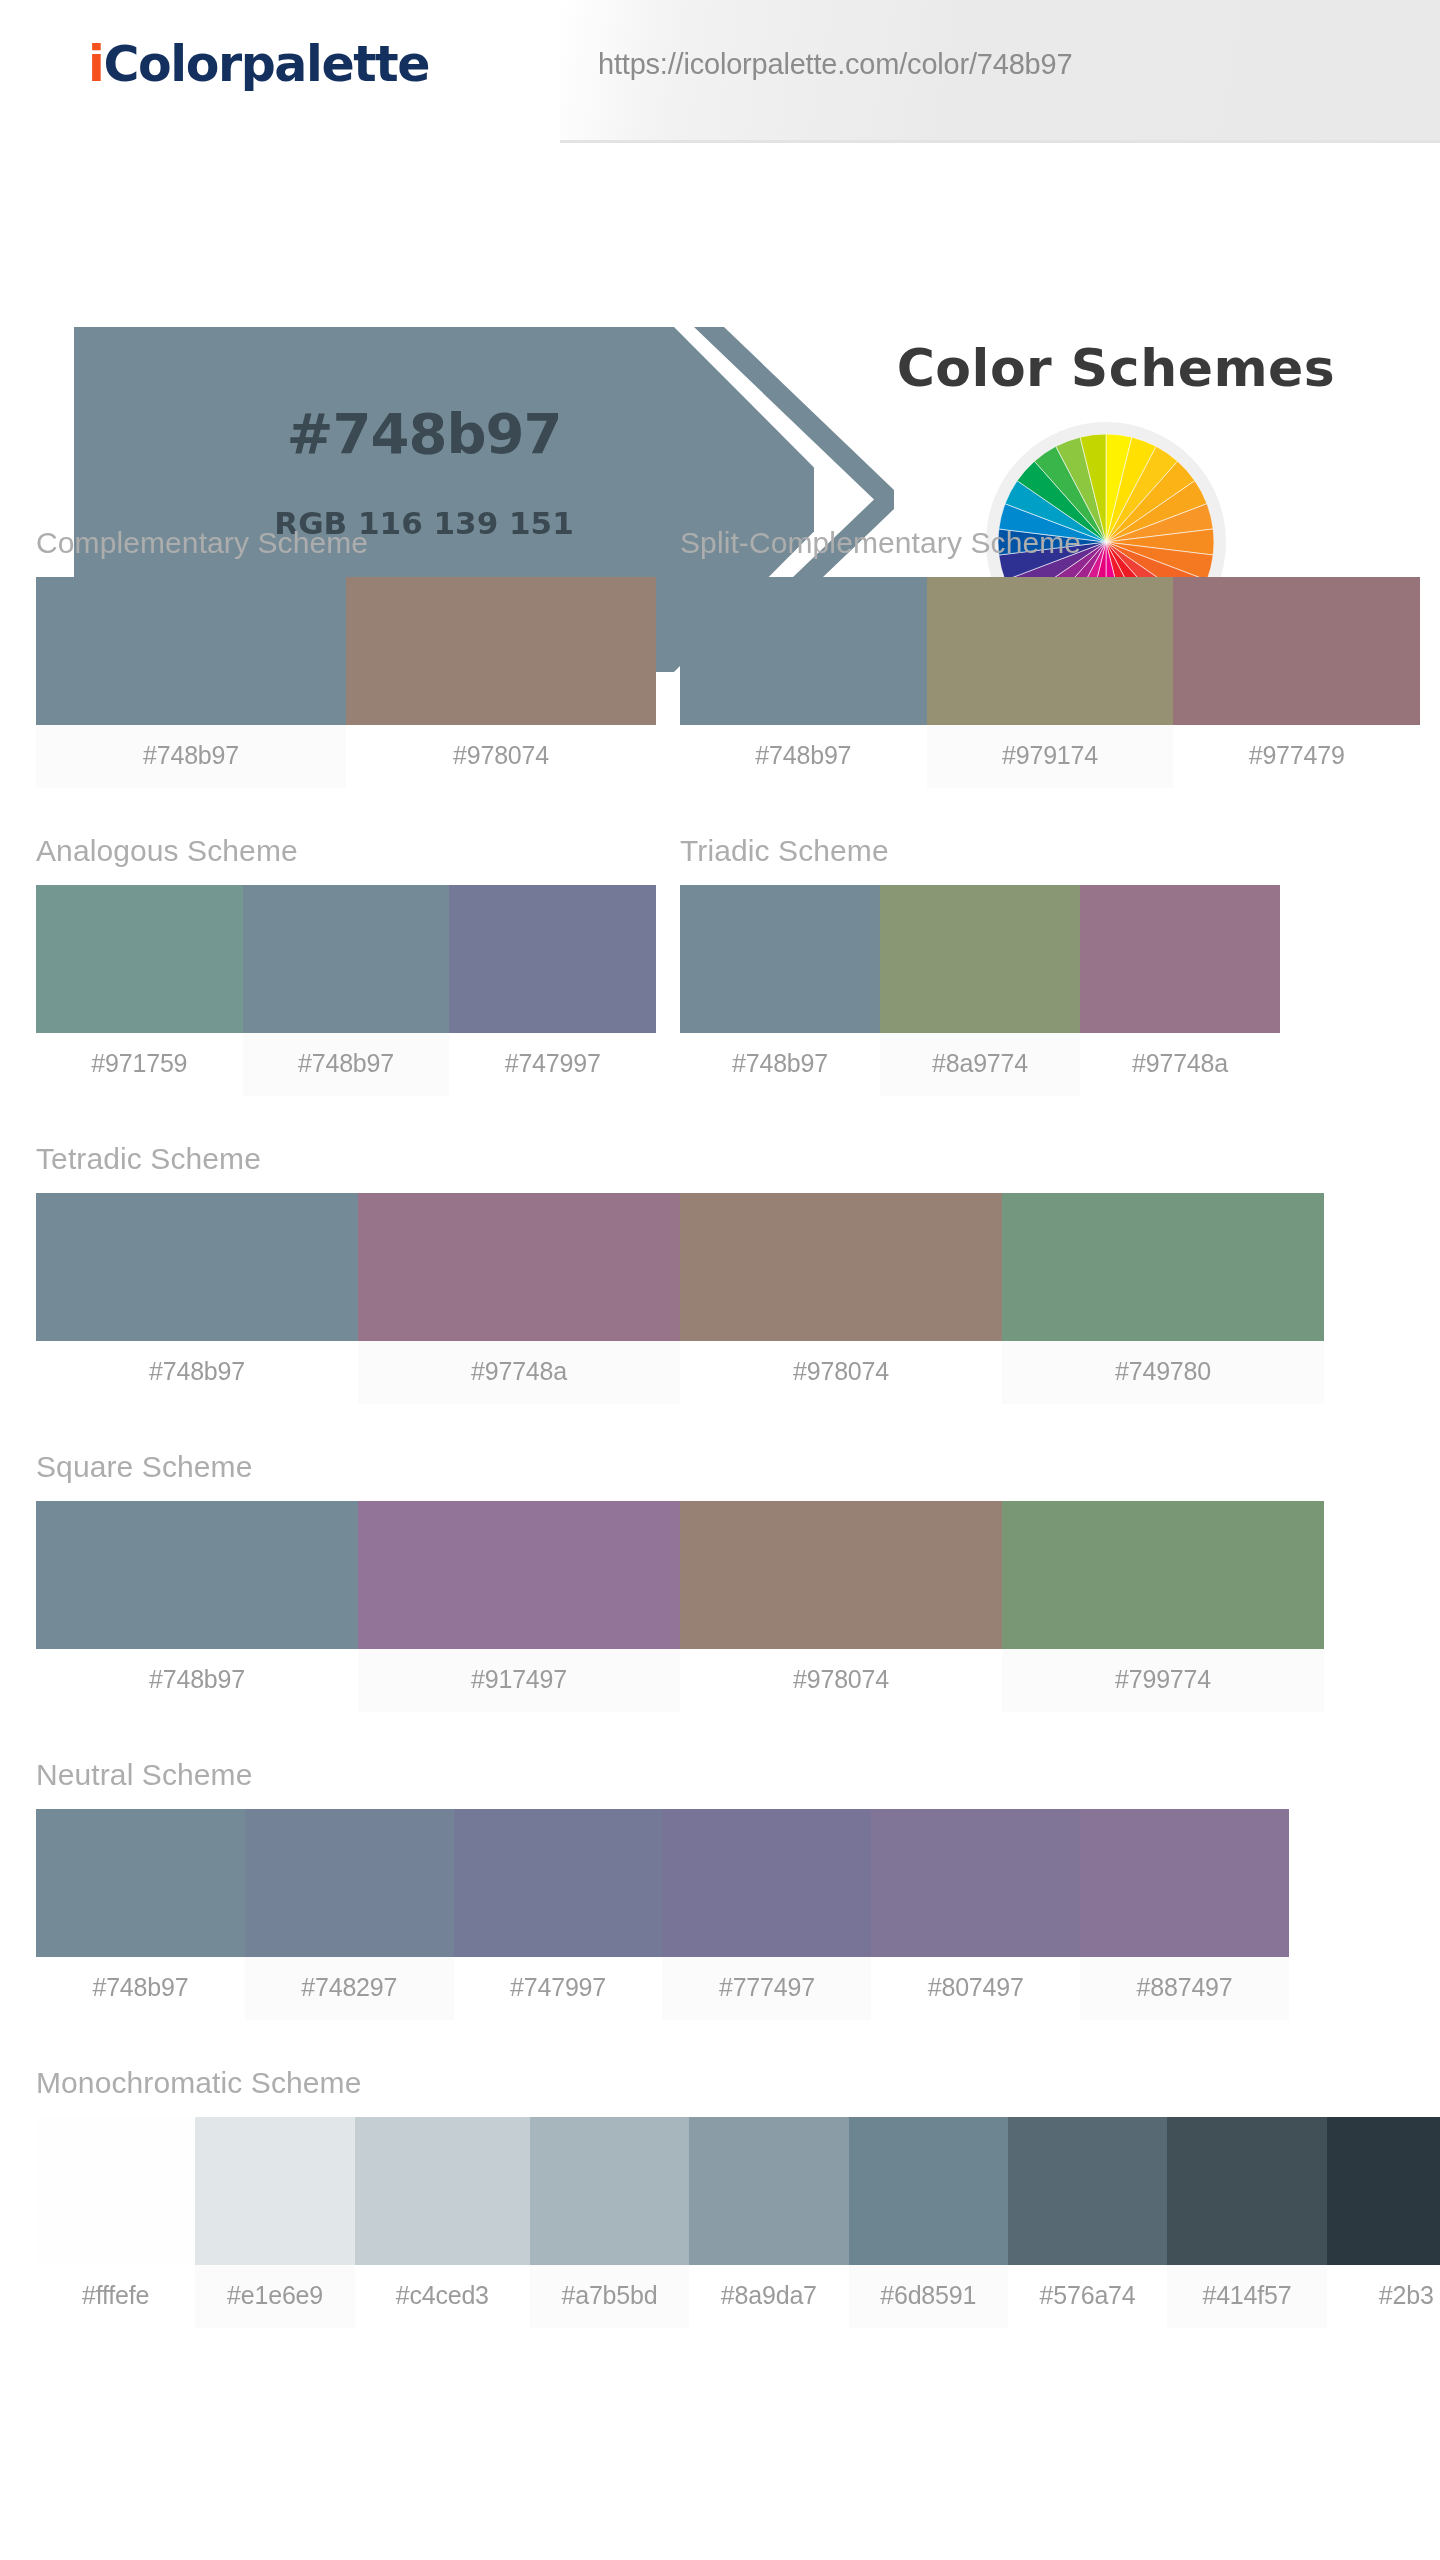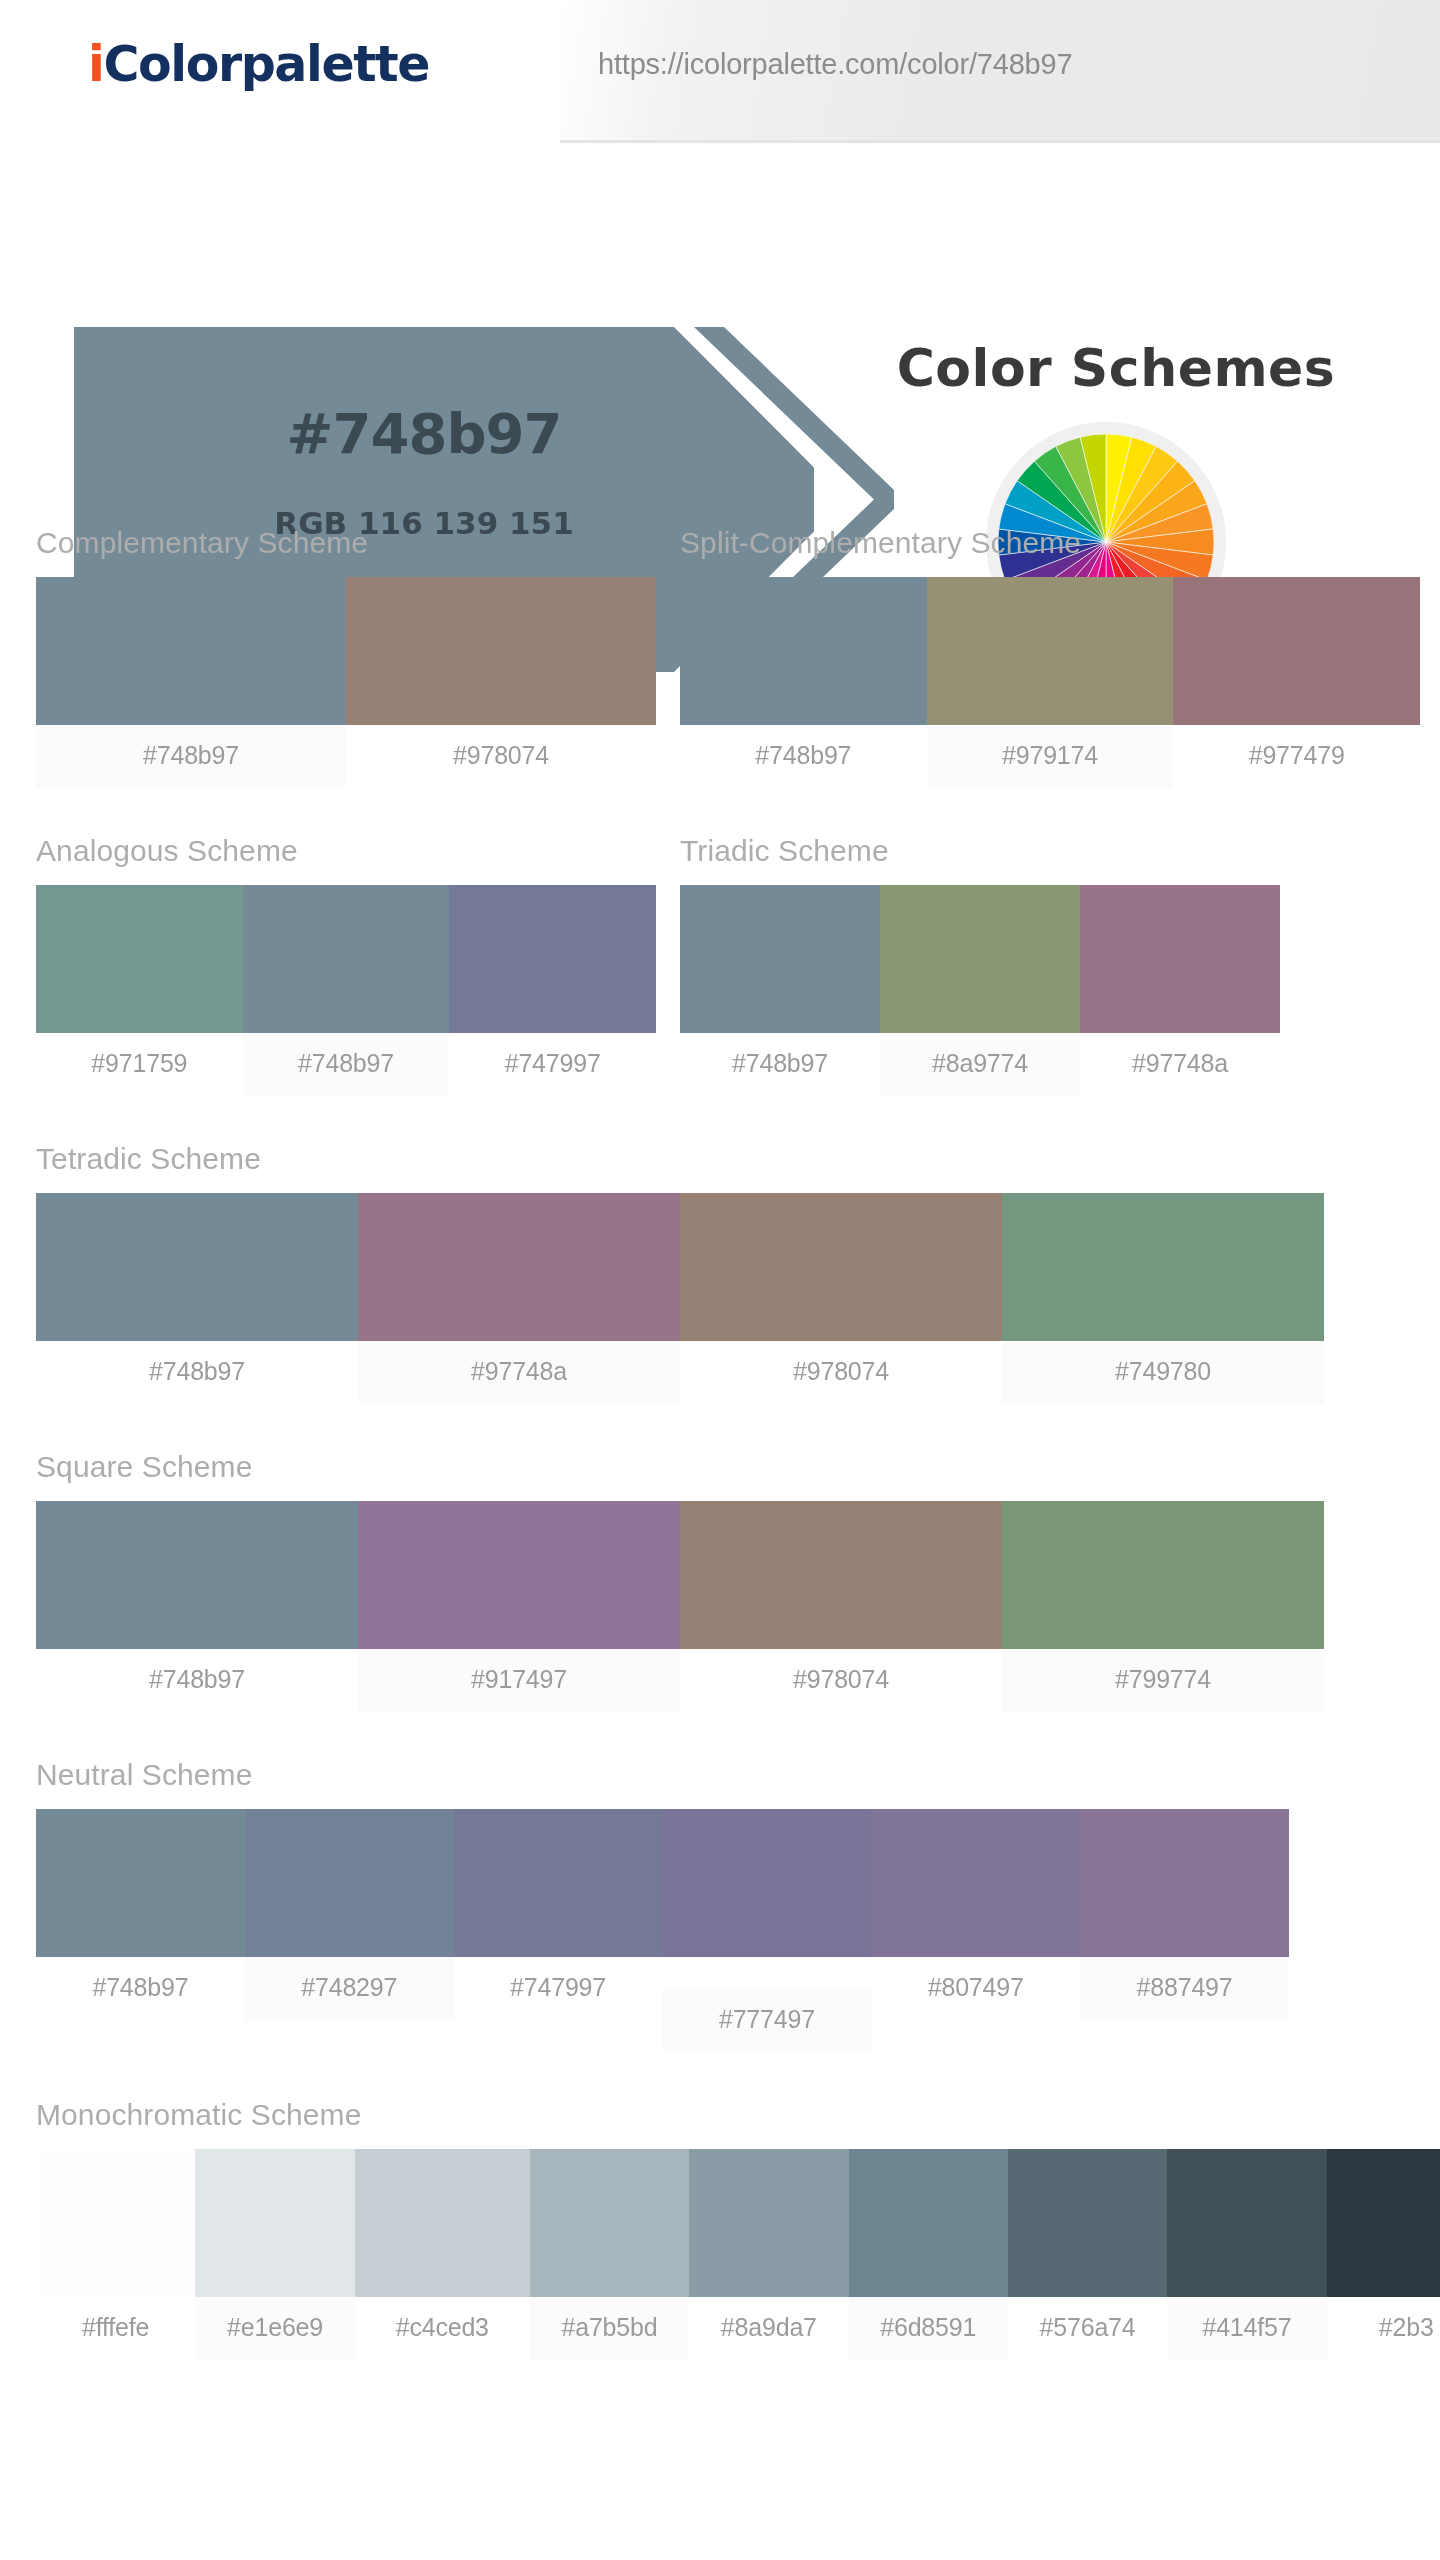--- a/index.html
+++ b/index.html
@@ -372,21 +372,21 @@
               <div class="swatch-label">#748b97</div>
             </div>
             <div class="swatch-col" style="width: 214.667px;">
               <div class="swatch-color" style="background: rgb(116, 130, 151); height: 148px;"></div>
               <div class="swatch-label tint">#748297</div>
             </div>
             <div class="swatch-col" style="width: 214.667px;">
               <div class="swatch-color" style="background: rgb(116, 121, 151); height: 148px;"></div>
               <div class="swatch-label">#747997</div>
             </div>
-            <div class="swatch-col" style="width: 214.667px; gap: 32px;">
+            <div class="swatch-col" style="width: 214.667px;">
               <div class="swatch-color" style="background: rgb(119, 116, 151); height: 148px;"></div>
               <div class="swatch-label tint">#777497</div>
             </div>
             <div class="swatch-col" style="width: 214.667px;">
               <div class="swatch-color" style="background: rgb(128, 116, 151); height: 148px;"></div>
               <div class="swatch-label">#807497</div>
             </div>
             <div class="swatch-col" style="width: 214.667px;">
               <div class="swatch-color" style="background: rgb(136, 116, 151); height: 148px;"></div>
               <div class="swatch-label tint">#887497</div>

